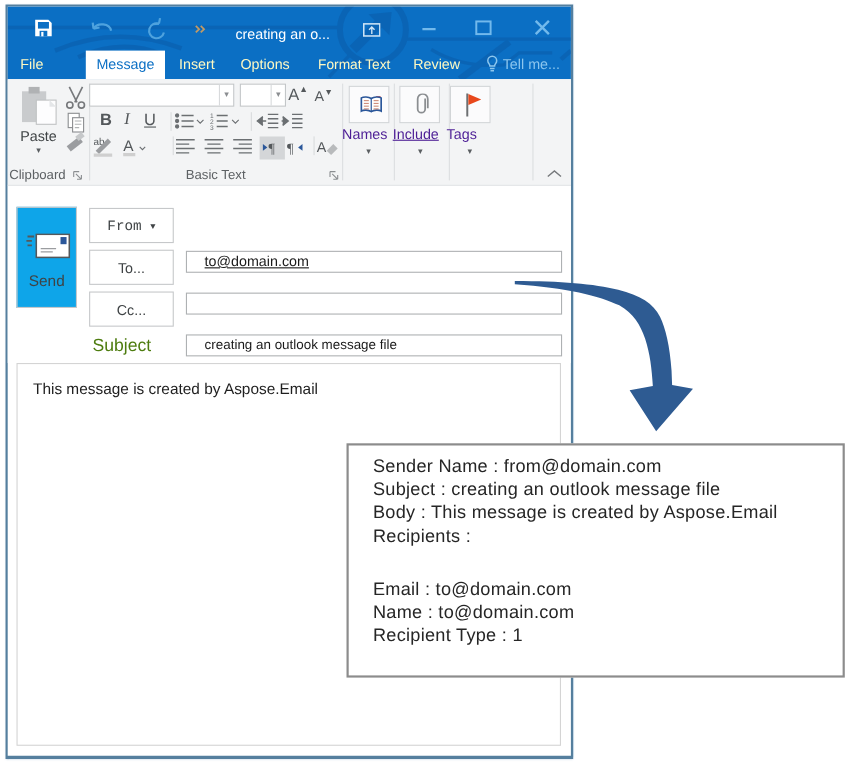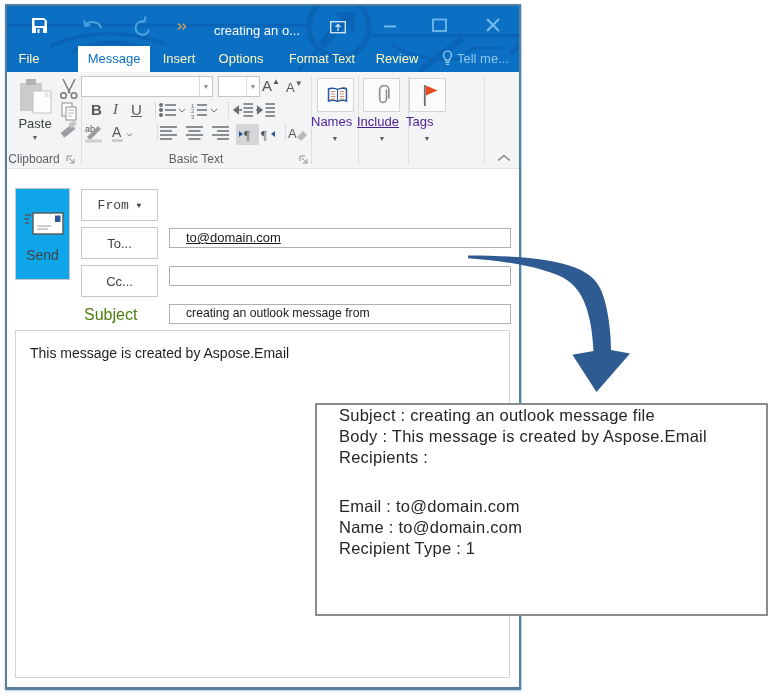--- a/index.html
+++ b/index.html
@@ -232,28 +232,29 @@
         <path d="M14 14 h14 M14 17 h11" stroke="#9b9da0" stroke-width="1.2"></path>
       </svg>
       <div class="abs" style="left:0;top:58px;width:53px;text-align:center;font-size:14px;color:#3f4345;">Send</div>
     </div>
     <div class="fbtn" style="top:20px;height:32px;line-height:31px;font-family:Liberation Mono, monospace;">From <span style="font-size:8px;vertical-align:1px;">▼</span></div>
     <div class="fbtn" style="top:57.5px;height:32px;line-height:31px;">To...</div>
     <div class="fbtn" style="top:96px;height:32px;line-height:31px;">Cc...</div>
     <div class="finput" style="top:59px;height:20px;line-height:17px;font-size:13px;"><span style="text-decoration:underline;">to@domain.com</span></div>
     <div class="finput" style="top:96.5px;height:20px;"></div>
     <div class="abs" style="left:77px;top:137px;font-size:16px;color:#4d7c0f;">Subject</div>
-    <div class="finput" style="top:134.5px;height:20px;line-height:17px;">creating an outlook message from</div>
+    <div class="finput" style="top:134.5px;height:20px;line-height:17px;">creating an outlook message file</div>
   </div>
   <div id="bodyarea">
     <div style="margin:14px 0 0 14px;">This message is created by Aspose.Email</div>
   </div>
 </div>
 
 <div id="callout">
+  <div style="margin-top:9px;">Sender Name : from@domain.com</div>
   <div>Subject : creating an outlook message file</div>
   <div>Body : This message is created by Aspose.Email</div>
   <div>Recipients :</div>
   <div>&nbsp;</div>
   <div style="margin-top:6px;">Email : to@domain.com</div>
   <div>Name : to@domain.com</div>
   <div>Recipient Type : 1</div>
 </div>
 
 <svg class="abs" style="left:440px;top:230px" width="220" height="180" viewBox="0 0 220 180">

